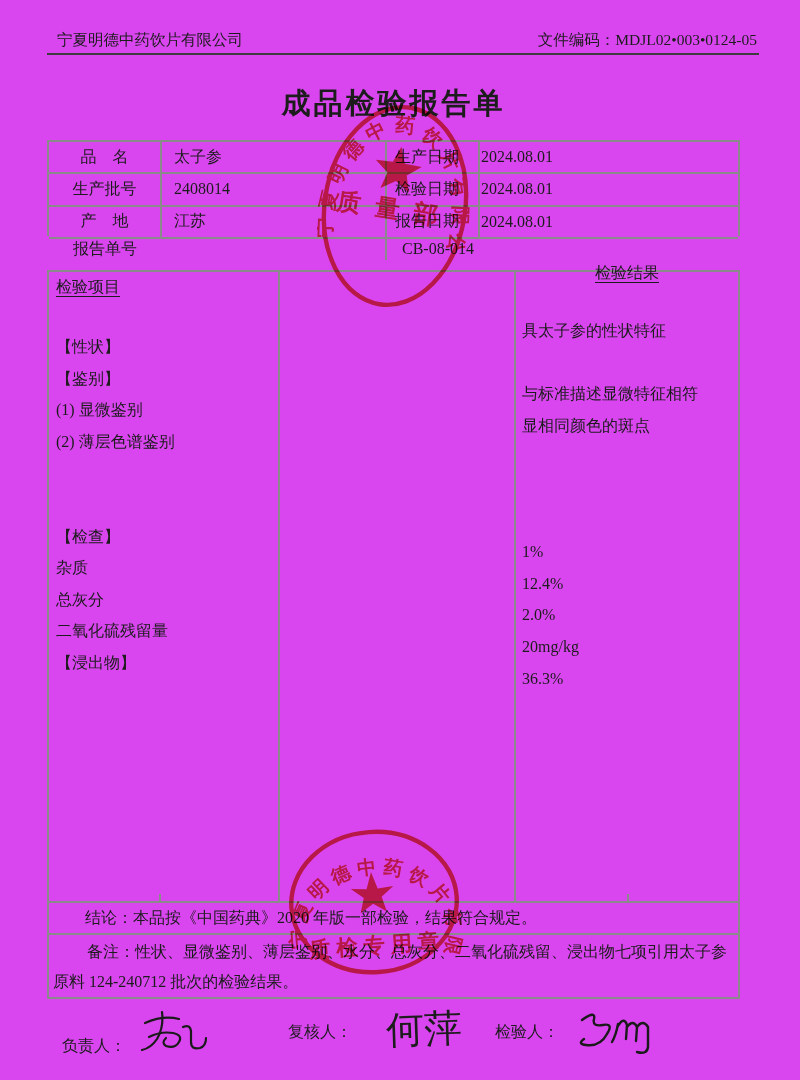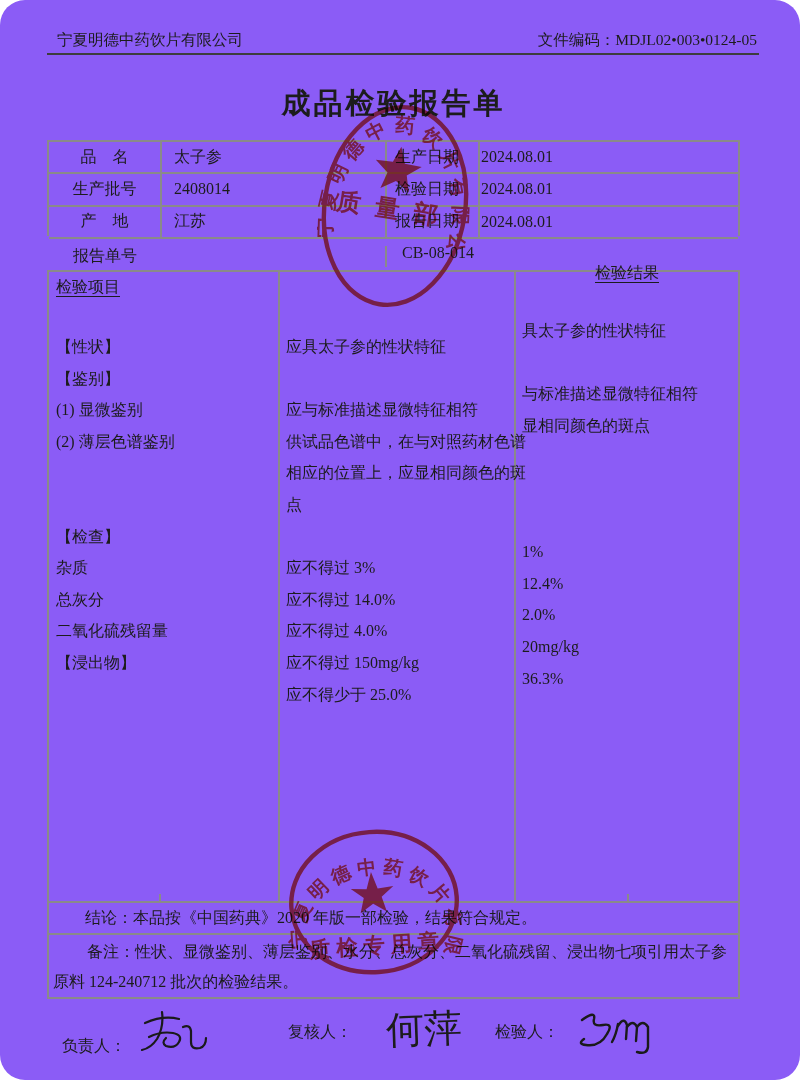--- a/index.html
+++ b/index.html
@@ -2,22 +2,22 @@
 <html><head>
 <meta charset="utf-8">
 <style>
   :root{
     --line:#8a8a8a;
     --ink:#1c1c1c;
     --stamp:#d5473b;
   }
   html,body{margin:0;padding:0;background:#fff;}
   .page{
-    position:relative;width:800px;height:1080px;background:#8b5cf6;overflow:hidden;
-    font-family:"Liberation Serif","DejaVu Serif",serif;color:var(--ink);border-radius:25px;
+    position:relative;width:800px;height:1080px;background:#d946ef;overflow:hidden;
+    font-family:"Liberation Serif","DejaVu Serif",serif;color:var(--ink);
   }
   .abs{position:absolute;}
   
   .hdr-left{left:57px;top:30px;font-size:15.5px;}
   .hdr-right{right:43px;top:30px;font-size:15.5px;}
   .hdr-rule{left:47px;top:53px;width:712px;height:2px;background:#3d3d3d;}
   
   .title{left:47px;top:84px;width:693px;text-align:center;font-size:29px;font-weight:bold;letter-spacing:3px;}
   
   .info-table{
@@ -26,21 +26,21 @@
     display:grid;grid-template-columns:113px 225px 93px 1fr;grid-template-rows:32px 32.5px 32px 1fr;
   }
   .ic{border-right:2px solid var(--line);border-bottom:2px solid var(--line);box-sizing:border-box;
       display:flex;align-items:center;font-size:16px;white-space:nowrap;overflow:visible;}
   .ic.lastcol{border-right:none;}
   .ic.lastrow{border-bottom:none;}
   .ic.center{justify-content:center;}
   .ic.pad8{padding-left:8px;}
   .ic.pad11{padding-left:1px;}
   .ic.pad12{padding-left:12px;}
-  .ic.span12{grid-column:1/3;padding-left:24px;margin-top:7px;}
+  .ic.span12{grid-column:1/3;padding-left:24px;}
   .ic.span34{grid-column:3/5;padding-left:15px;}
   
   .main-table{
     left:47px;top:270px;width:693px;height:633px;box-sizing:border-box;
     border:2px solid var(--line);
   }
   .vline{position:absolute;top:0;bottom:0;width:2px;background:var(--line);}
   .th{font-size:16px;text-decoration:underline;text-underline-offset:4px;white-space:nowrap;}
   .lines{position:absolute;}
   .line{height:31.6px;line-height:31.6px;font-size:16px;white-space:nowrap;}
@@ -110,34 +110,20 @@
     <div class="line">(2) 薄层色谱鉴别</div>
     <div class="line"></div>
     <div class="line"></div>
     <div class="line">【检查】</div>
     <div class="line">杂质</div>
     <div class="line">总灰分</div>
     <div class="line">二氧化硫残留量</div>
     <div class="line">【浸出物】</div>
   </div>
 
-  <div class="lines" style="left:286px;top:331px;width:226px">
-    <div class="line">应具太子参的性状特征</div>
-    <div class="line"></div>
-    <div class="line">应与标准描述显微特征相符</div>
-    <div class="line">供试品色谱中，在与对照药材色谱</div>
-    <div class="line">相应的位置上，应显相同颜色的斑</div>
-    <div class="line">点</div>
-    <div class="line"></div>
-    <div class="line">应不得过 3%</div>
-    <div class="line">应不得过 14.0%</div>
-    <div class="line">应不得过 4.0%</div>
-    <div class="line">应不得过 150mg/kg</div>
-    <div class="line">应不得少于 25.0%</div>
-  </div>
 
   <div class="lines" style="left:522px;top:315px;width:214px">
     <div class="line">具太子参的性状特征</div>
     <div class="line"></div>
     <div class="line">与标准描述显微特征相符</div>
     <div class="line">显相同颜色的斑点</div>
     <div class="line"></div>
     <div class="line"></div>
     <div class="line"></div>
     <div class="line">1%</div>

